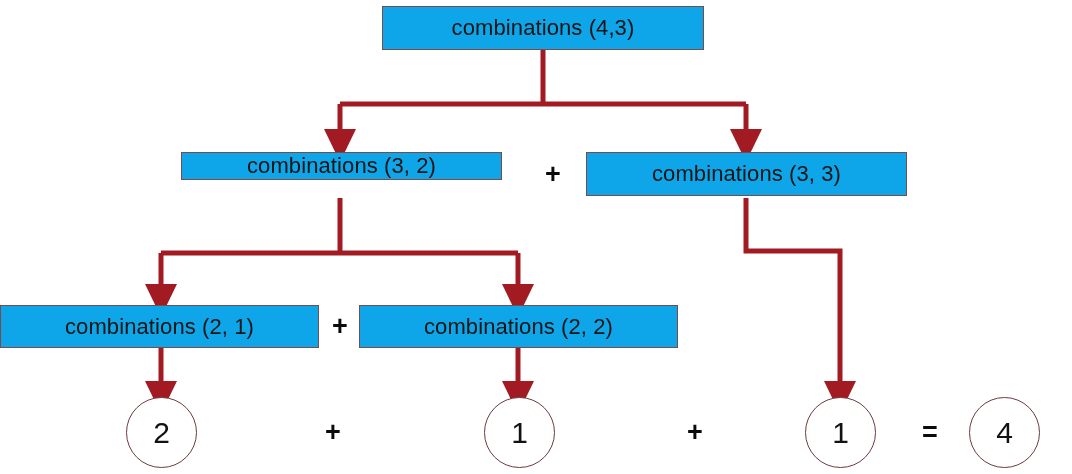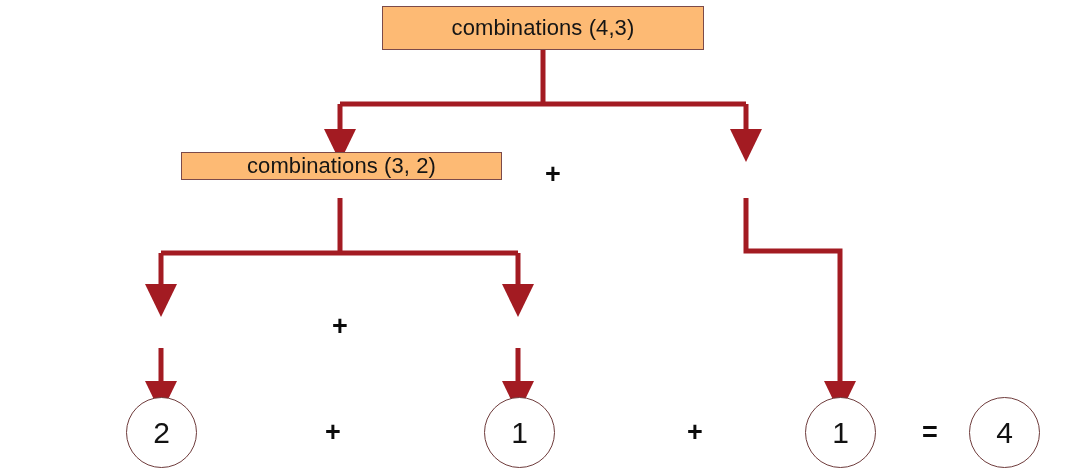--- a/index.html
+++ b/index.html
@@ -14,21 +14,21 @@
     background: #ffffff;
     font-family: "Liberation Sans", sans-serif;
     overflow: hidden;
   }
 
   
   .node-box {
     position: absolute;
     box-sizing: border-box;
     border: 1.5px solid #7B4A4A;
-    background: #fdba74;
+    background: #0ea5e9;
     display: flex;
     align-items: center;
     justify-content: center;
   }
   .node-label {
     font-size: 22px;
     color: #151515;
     white-space: nowrap;
     letter-spacing: 0.1px;
   }
@@ -104,24 +104,33 @@
   <div class="node-box" style="left:382px; top:6px; width:322px; height:44px;">
     <span class="node-label">combinations (4,3)</span>
   </div>
 
   <div class="node-box" style="left:181px; top:152px; width:321px; height:28px;">
     <span class="node-label">combinations (3, 2)</span>
   </div>
 
   <div class="operator" style="left:520px; top:152px; width:66px; height:44px;">+</div>
 
+  <div class="node-box" style="left:586px; top:152px; width:321px; height:44px;">
+    <span class="node-label">combinations (3, 3)</span>
+  </div>
 
+  <div class="node-box" style="left:0px; top:305px; width:319px; height:43px;">
+    <span class="node-label">combinations (2, 1)</span>
+  </div>
 
   <div class="operator" style="left:319px; top:305px; width:42px; height:43px;">+</div>
 
+  <div class="node-box" style="left:359px; top:305px; width:319px; height:43px;">
+    <span class="node-label">combinations (2, 2)</span>
+  </div>
 
   <div class="leaf-circle" style="left:126px; top:397px; width:71px; height:71px;">
     <span class="leaf-value">2</span>
   </div>
 
   <div class="operator" style="left:300px; top:397px; width:66px; height:71px;">+</div>
 
   <div class="leaf-circle" style="left:484px; top:397px; width:71px; height:71px;">
     <span class="leaf-value">1</span>
   </div>

